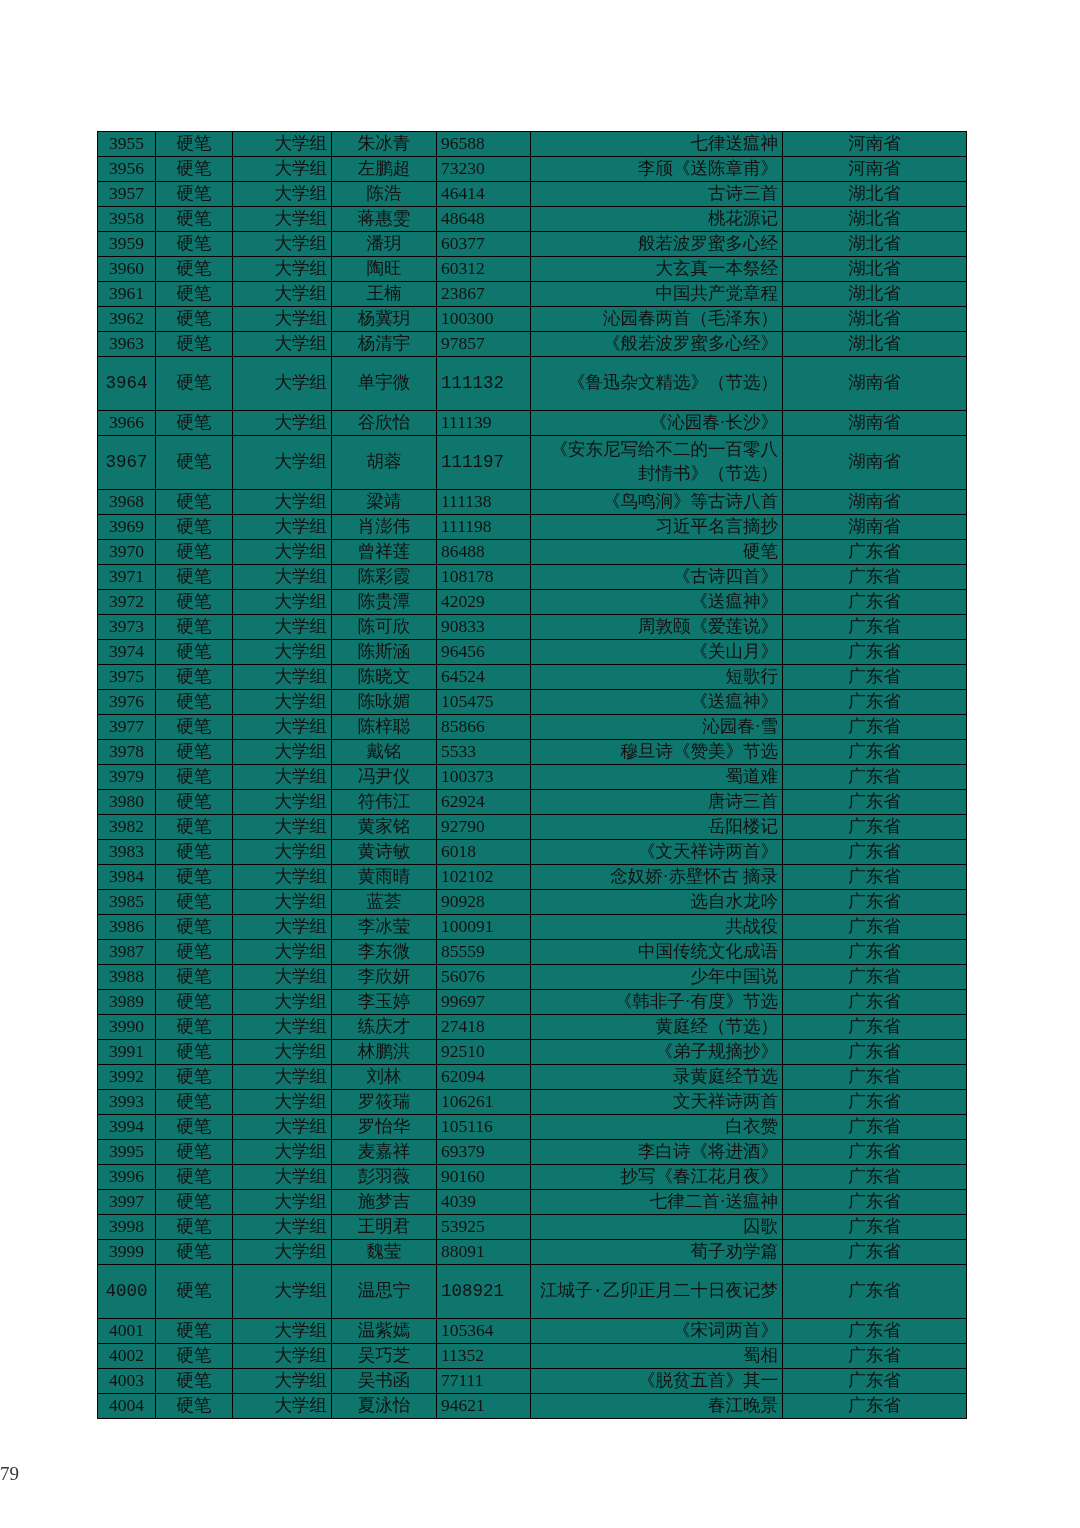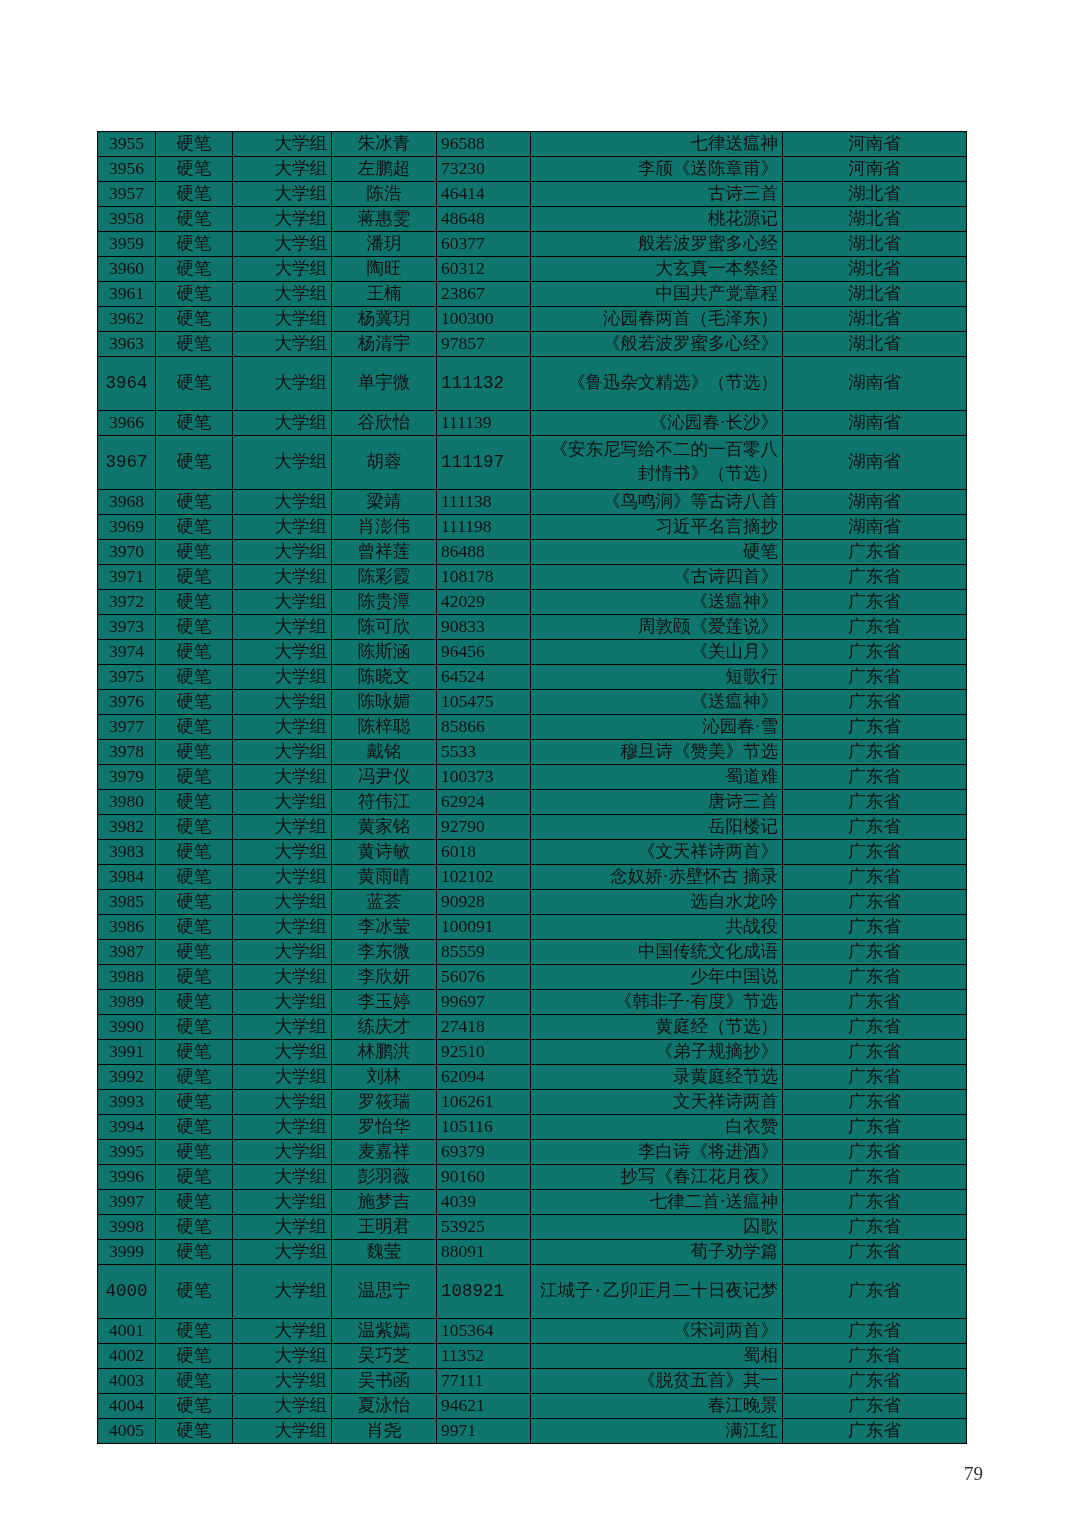--- a/index.html
+++ b/index.html
@@ -65,21 +65,21 @@
   td.prov { text-align: center; }
 
   tr.r-normal td { height: 24px; }
   tr.r-tall td   { height: 53px; font-family: Liberation Mono, monospace; }
 
   .page-number {
     position: absolute;
     left: 0;
     top: 1463px;
     width: 983px;
-    text-align: right;
+    text-align: left;
     font-size: 19px;
     color: #333333;
     font-family: "Liberation Serif", "DejaVu Serif", serif;
   }
 </style>
 </head>
 <body>
 
 <div class="page">
 
@@ -520,28 +520,19 @@
           </tr>
           <tr class="r-normal">
             <td class="seq">4004</td>
             <td class="cat">硬笔</td>
             <td class="grp">大学组</td>
             <td class="name">夏泳怡</td>
             <td class="num">94621</td>
             <td class="work">春江晚景</td>
             <td class="prov">广东省</td>
           </tr>
-          <tr class="r-normal">
-            <td class="seq">4005</td>
-            <td class="cat">硬笔</td>
-            <td class="grp">大学组</td>
-            <td class="name">肖尧</td>
-            <td class="num">9971</td>
-            <td class="work">满江红</td>
-            <td class="prov">广东省</td>
-          </tr>
         </tbody>
     </table>
   </div>
 
   <div class="page-number">79</div>
 
 </div>
 
 </body></html>

